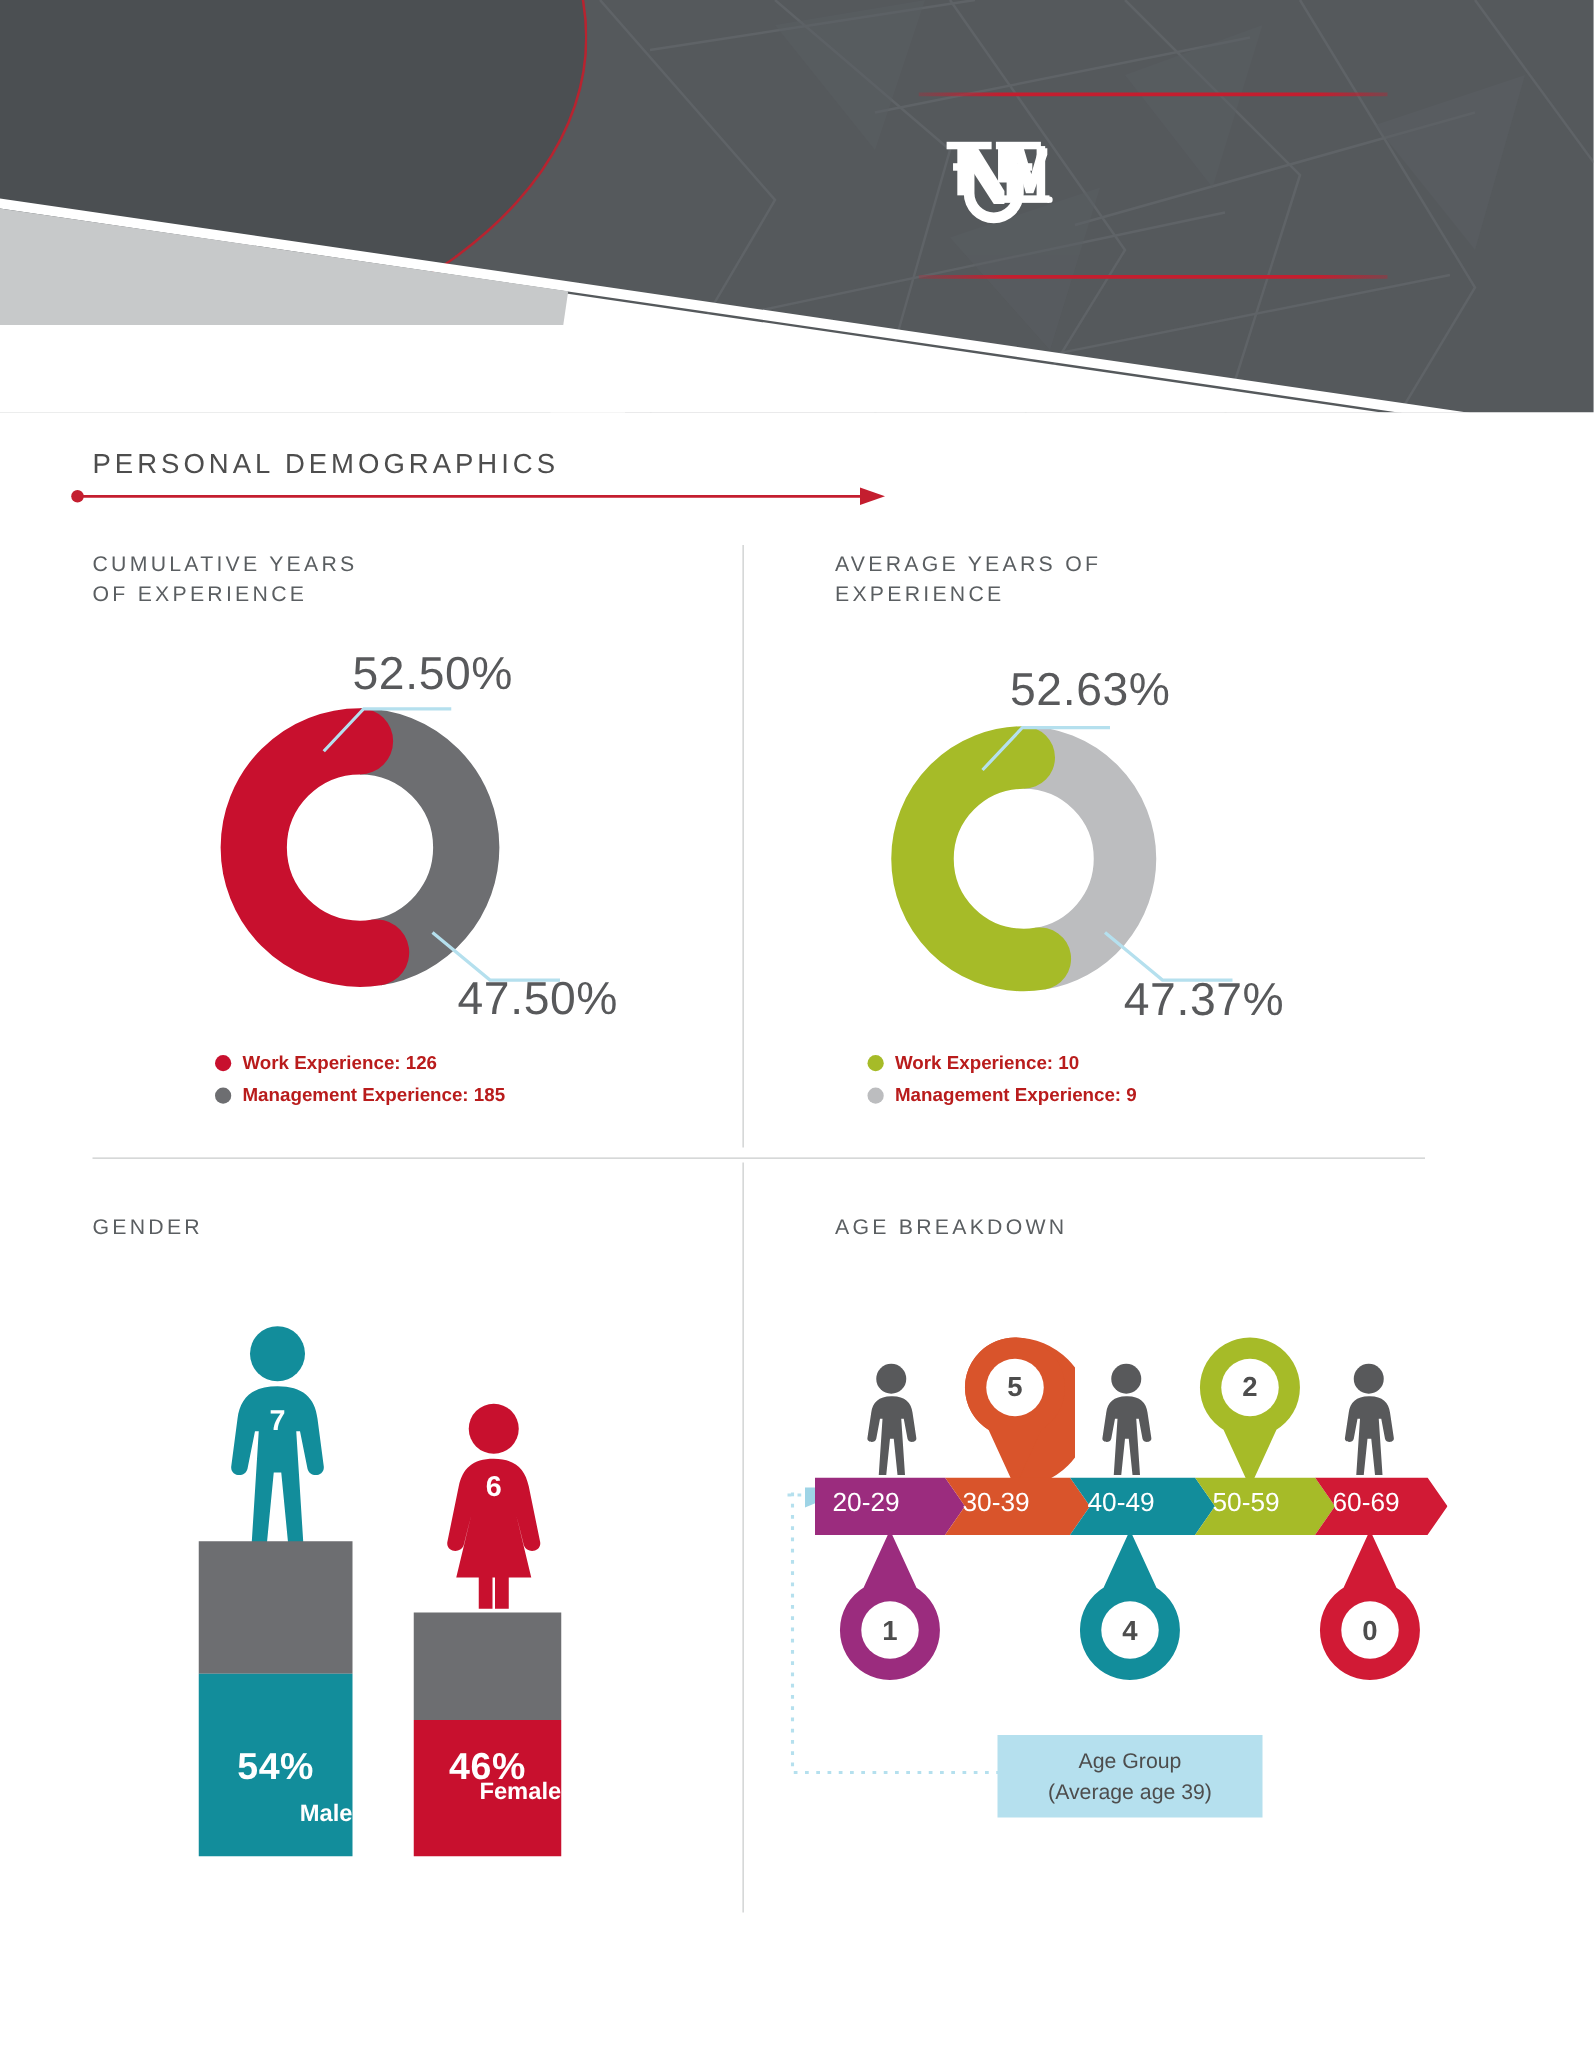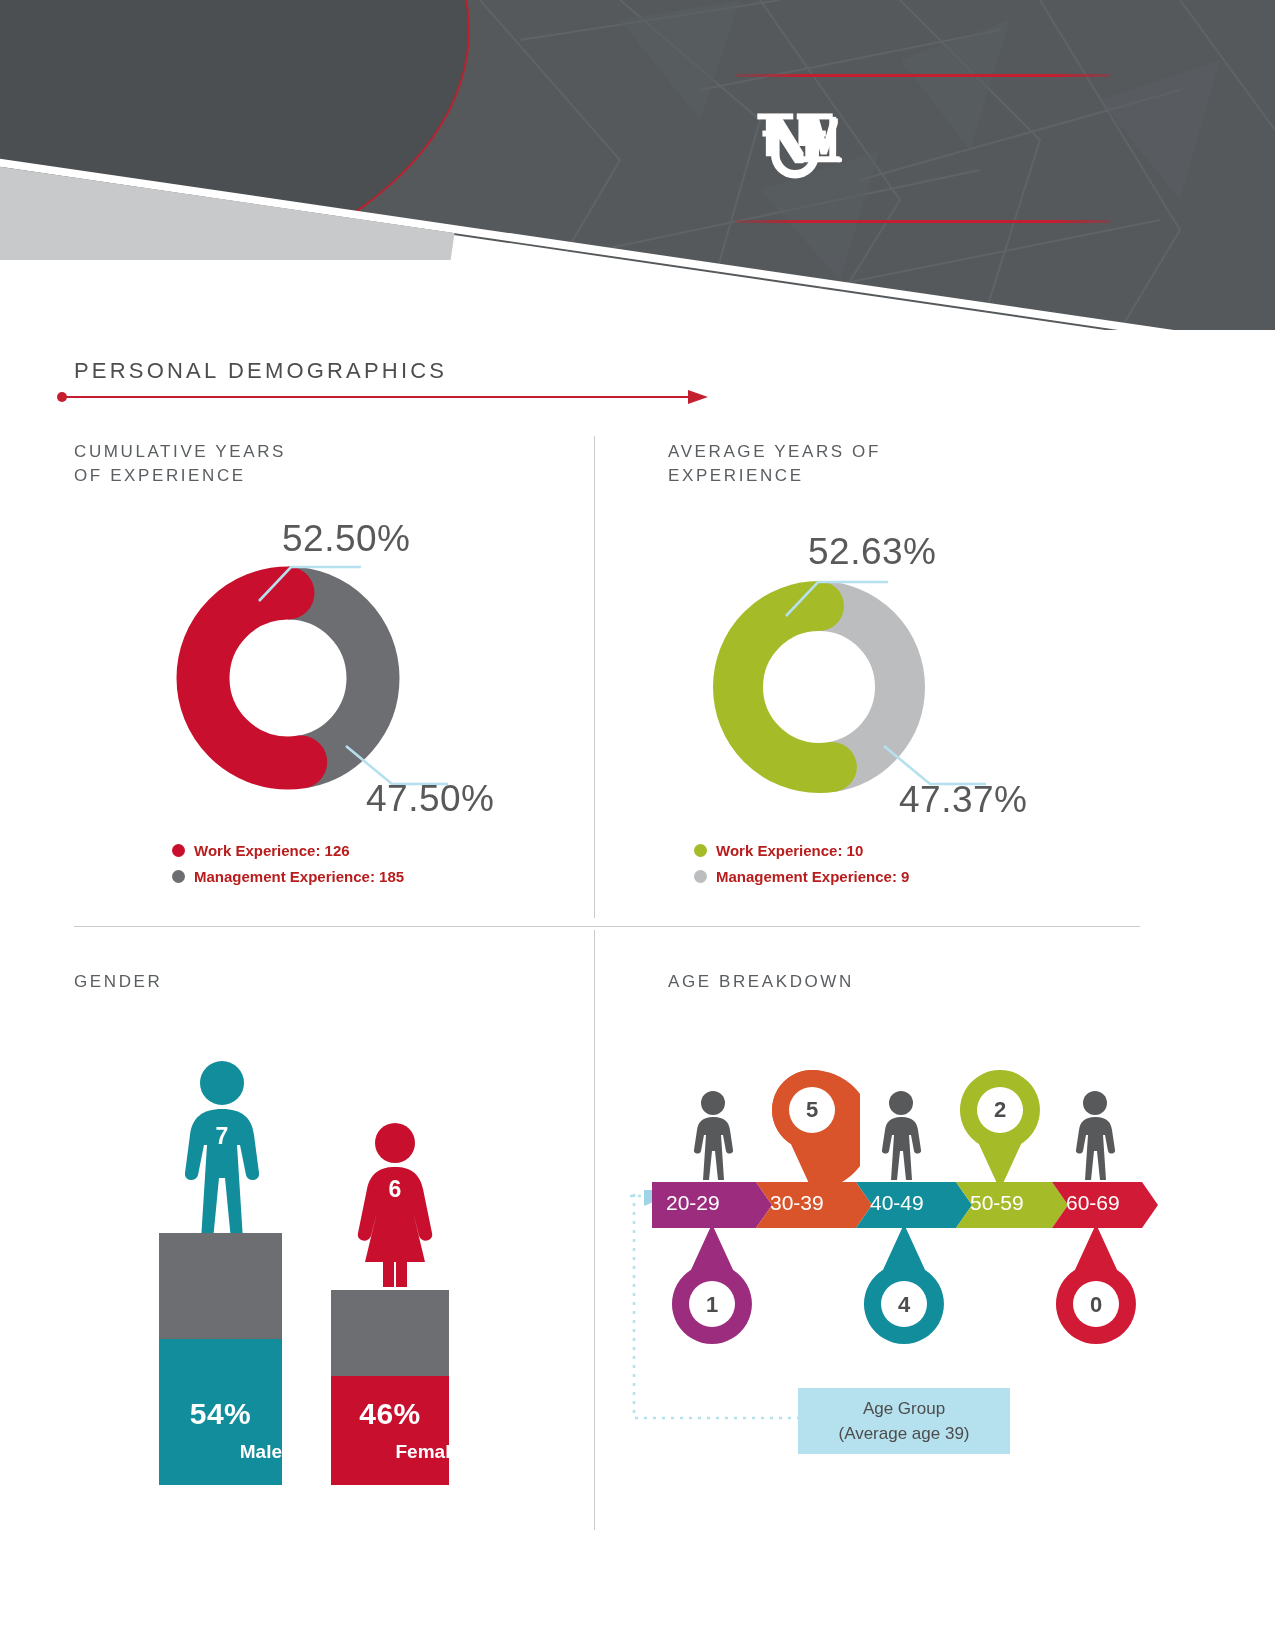--- a/index.html
+++ b/index.html
@@ -349,21 +349,21 @@
   <div class="bar-gray" style="left:0; top:0; width:123px; height:106px;"></div>
   <div class="bar-fill" style="left:0; top:106px; width:123px; height:146px; background:#128d9b;"></div>
   <div class="bar-pct" style="top:164px;">54%</div>
   <div class="bar-label" style="top:208px;">Male</div>
 </div>
 
 <div class="bar-col" style="left:331px; top:1290px; width:118px; height:195px;">
   <div class="bar-gray" style="left:0; top:0; width:118px; height:86px;"></div>
   <div class="bar-fill" style="left:0; top:86px; width:118px; height:109px; background:#c8102e;"></div>
   <div class="bar-pct" style="top:107px;">46%</div>
-  <div class="bar-label" style="top:151px;margin-left:12px;">Female</div>
+  <div class="bar-label" style="top:133px;">Female</div>
 </div>
 
 <div class="panel-title" style="left:668px; top:970px;">AGE BREAKDOWN</div>
 
 <svg class="dotted-guide" viewBox="0 0 200 232">
   <polyline points="8,4 8,228 196,228" fill="none" stroke="#b5e0ee" stroke-width="2.5" stroke-dasharray="3 6"></polyline>
   <polygon points="18,0 42,10 18,20" fill="#9ed4e6" transform="translate(0,-4)"></polygon>
   <line x1="4" y1="6" x2="20" y2="6" stroke="#b5e0ee" stroke-width="2.5" stroke-dasharray="3 5"></line>
 </svg>
 

